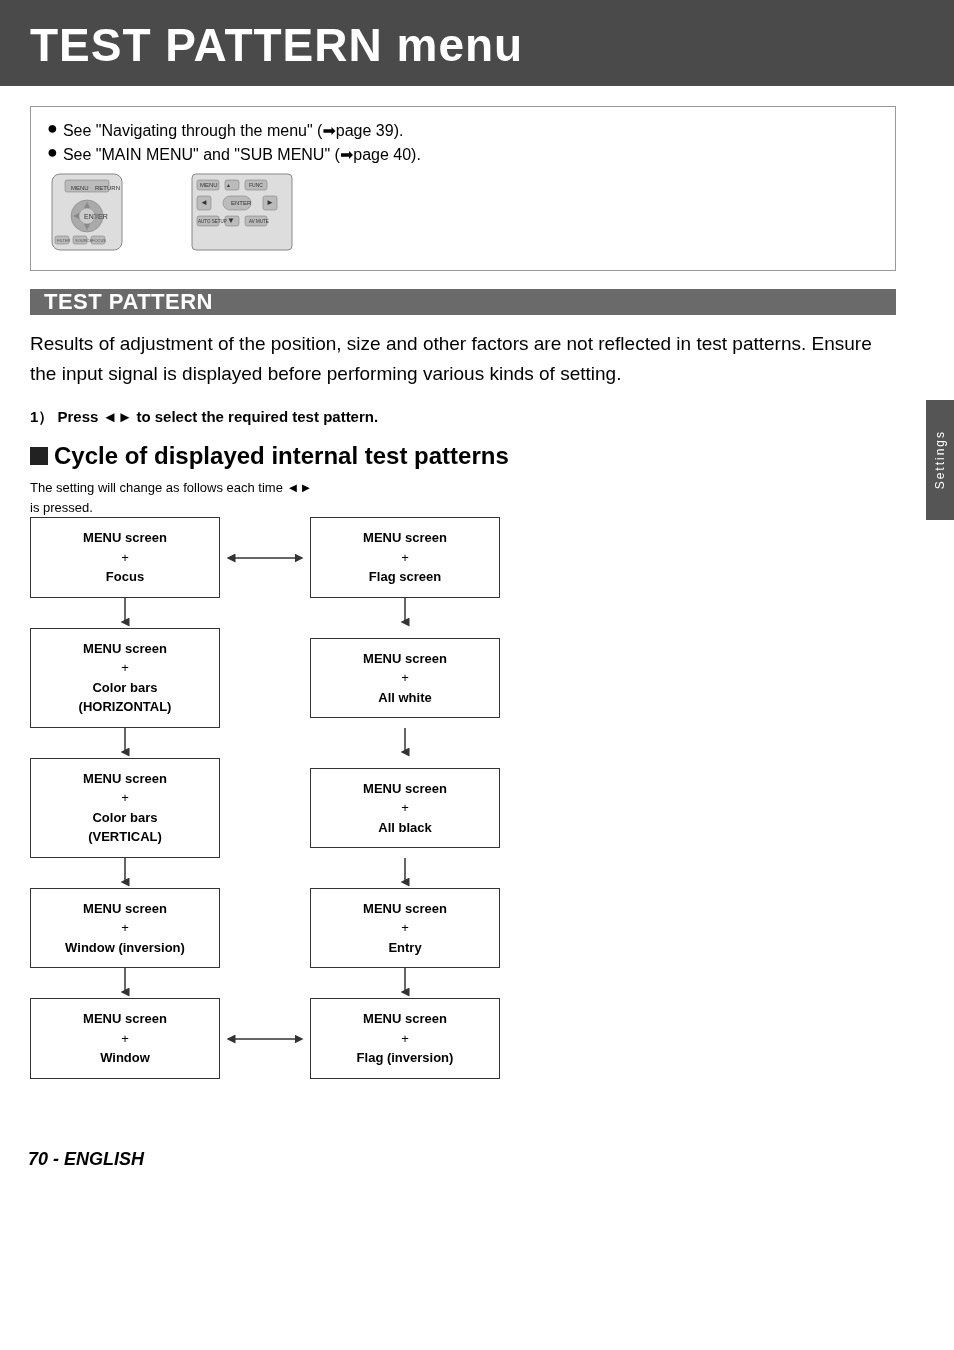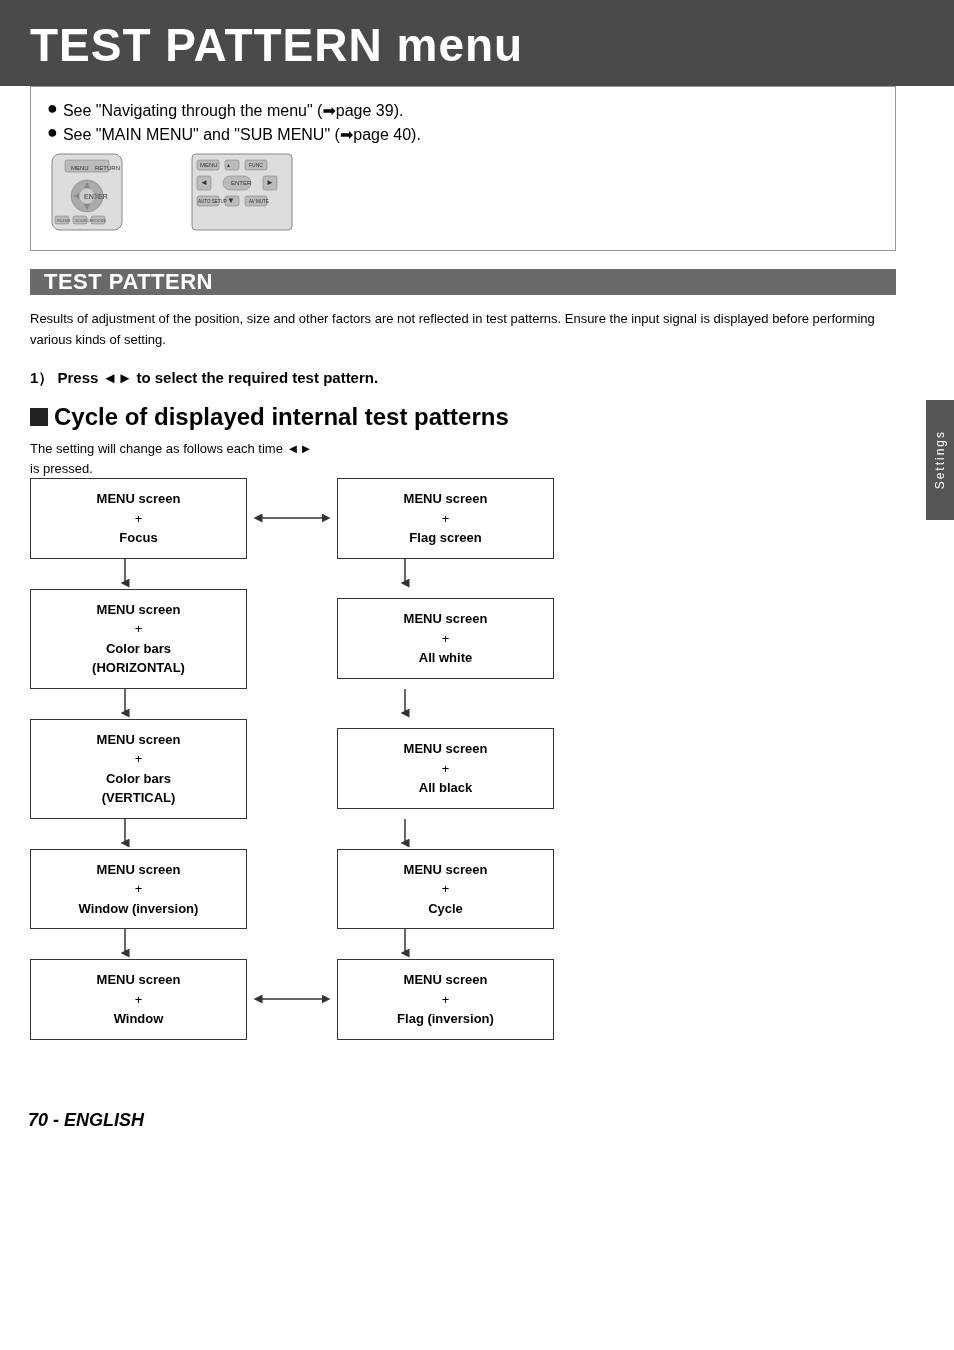--- a/index.html
+++ b/index.html
@@ -9,20 +9,21 @@
       width: 954px;
       min-height: 1350px;
       position: relative;
       overflow-x: hidden;
     }
 
     
     .title-bar {
       background: #4a4a4a;
       padding: 18px 19px 14px 30px;
+      margin-bottom: 20px;
     }
     .title-bar h1 {
       color: #fff;
       font-size: 46px;
       font-weight: 900;
       letter-spacing: 1px;
     }
 
     
     .content {
@@ -60,21 +61,21 @@
       color: #fff;
       font-size: 22px;
       font-weight: 700;
       padding: 0 14px;
       margin-bottom: 14px;
       letter-spacing: 0.5px;
     }
 
     
     .body-text {
-      font-size: 13px;
+      font-size: 19px;
       line-height: 1.6;
       margin-bottom: 16px;
     }
 
     
     .step-instruction {
       font-size: 15px;
       font-weight: 700;
       margin-bottom: 14px;
       line-height: 1.5;
@@ -104,21 +105,21 @@
     }
 
     .flow-box {
       border: 1px solid #333;
       padding: 10px 14px;
       text-align: center;
       font-size: 13px;
       font-weight: 400;
       line-height: 1.5;
       background: #fff;
-      width: 217px;
+      width: 190px;
       min-height: 62px;
       display: flex;
       align-items: center;
       justify-content: center;
     }
     .flow-box strong {
       font-weight: 700;
     }
 
     .page-footer {
@@ -356,21 +357,21 @@
         </svg>
       </div>
     </div>
 
     <div style="display:flex; align-items:center; margin-bottom:0;">
       <div class="flow-box">
         <div><strong>MENU screen</strong><br>+<br><strong>Window (inversion)</strong></div>
       </div>
       <div style="width:90px;"></div>
       <div class="flow-box">
-        <div><strong>MENU screen</strong><br>+<br><strong>Cycle</strong></div>
+        <div><strong>MENU screen</strong><br>+<br><strong>Entry</strong></div>
       </div>
     </div>
 
     <div style="display:flex; margin-bottom:0;">
       <div style="width:190px; display:flex; justify-content:center;">
         <svg width="20" height="30">
           <defs>
             <marker id="arrowD7" markerWidth="6" markerHeight="6" refX="3" refY="3" orient="auto">
               <path d="M0,0 L6,0 L3,6 Z" fill="#333"></path>
             </marker>

